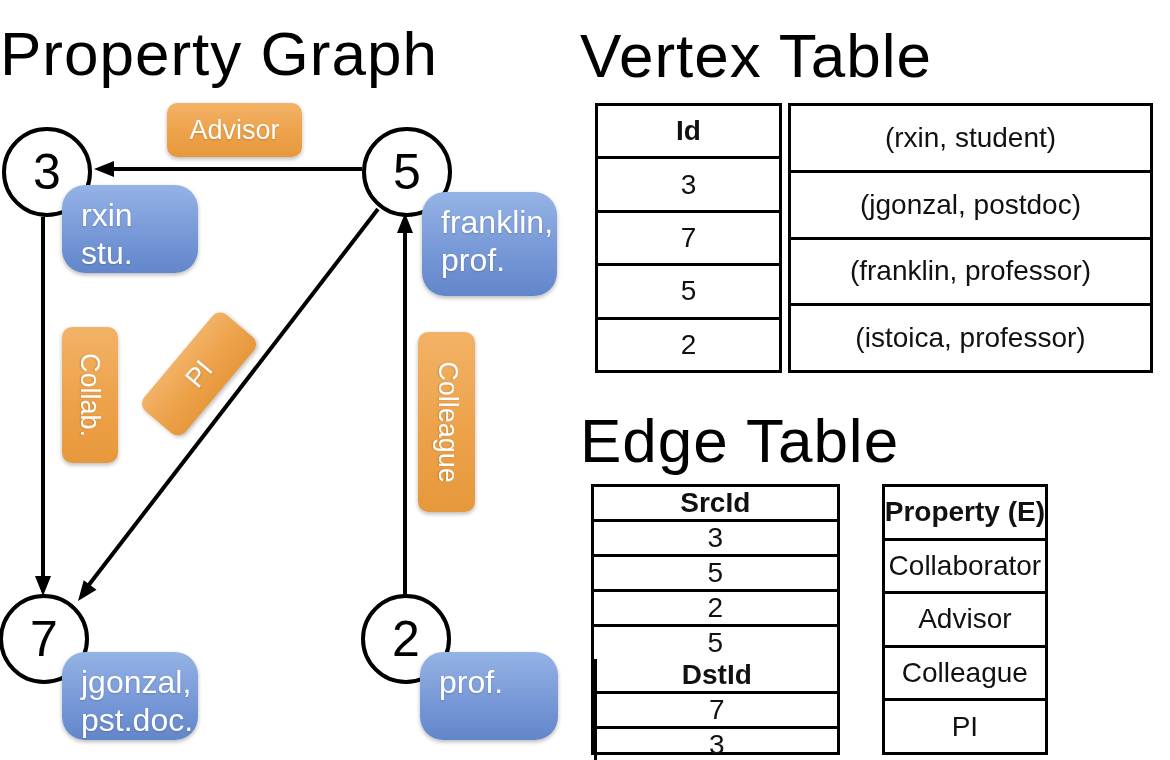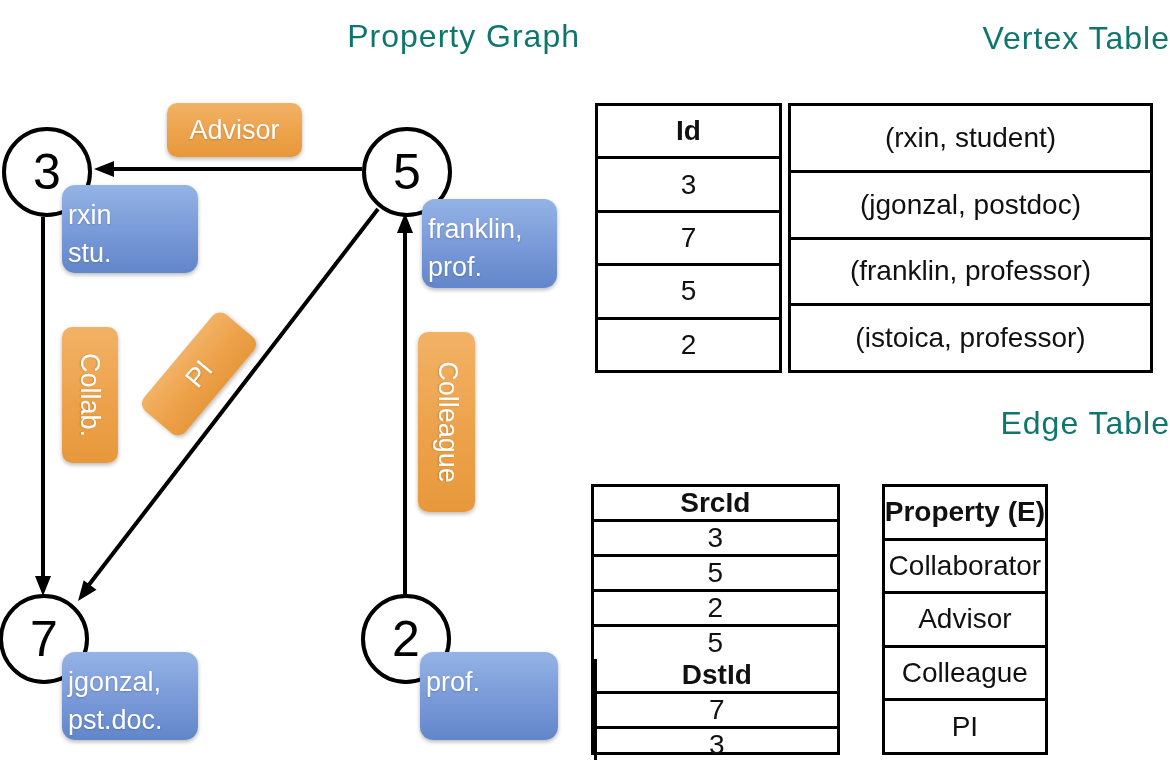--- a/index.html
+++ b/index.html
@@ -2,42 +2,42 @@
 <html><head>
 <meta charset="utf-8">
 <style>
   html,body{margin:0;padding:0;background:#ffffff;}
   .stage{position:relative;width:1170px;height:760px;background:#fff;overflow:hidden;
          font-family:"Liberation Sans", sans-serif;color:#111;}
   .panel{position:absolute;top:0;height:760px;}
   .graph-panel{left:0;width:580px;}
   .right-panel{left:580px;width:590px;}
 
-  .big-title{position:absolute;left:0;width:100%;text-align:right;
-             font-size:32px;letter-spacing:1px;color:#0f766e;white-space:nowrap;}
+  .big-title{position:absolute;left:0;width:100%;text-align:left;
+             font-size:62px;letter-spacing:1px;color:#000000;white-space:nowrap;}
 
   svg.edges{position:absolute;left:0;top:0;z-index:1;}
 
   .node-num{position:absolute;width:90px;height:90px;z-index:2;
             display:flex;align-items:center;justify-content:center;
             font-size:50px;color:#000;}
 
   .elabel{position:absolute;z-index:3;border-radius:10px;
           background:linear-gradient(180deg,#f2b266 0%,#eda24a 55%,#e7983c 100%);
           box-shadow:0 2px 4px rgba(0,0,0,0.28);
           display:flex;align-items:center;justify-content:center;
           color:#fff;font-size:27px;text-shadow:0 1px 2px rgba(0,0,0,0.18);}
   .elabel .vtext{position:absolute;left:50%;top:50%;
                  display:flex;align-items:center;justify-content:center;white-space:nowrap;}
 
-  .vprop{position:absolute;z-index:4;border-radius:13px;
+  .vprop{position:absolute;z-index:4;border-radius:23px;
          background:linear-gradient(180deg,#94b3e5 0%,#7b9bd9 50%,#6286ca 100%);
          box-shadow:0 2px 4px rgba(0,0,0,0.28);
-         color:#fff;font-size:27px;line-height:38px;
-         padding:11px 0 0 6px;box-sizing:border-box;
+         color:#fff;font-size:32px;line-height:38px;
+         padding:11px 0 0 19px;box-sizing:border-box;
          text-shadow:0 1px 2px rgba(0,0,0,0.18);}
 
   
   .tbl{position:absolute;display:flex;}
   .tbl .colbox{border:3px solid #000;background:#fff;display:flex;flex-direction:column;
                box-sizing:border-box;}
   .tbl .col{display:flex;flex-direction:column;flex:1;}
   .tbl .cell{flex:1;display:flex;align-items:center;justify-content:center;
              font-size:28px;border-top:3px solid #000;white-space:nowrap;}
   .tbl .cell:first-child{border-top:none;}
@@ -90,21 +90,21 @@
     <div class="elabel" style="left:136px;top:347px;width:126px;height:54px;transform:rotate(-50deg);">PI</div>
 
     <div class="elabel" style="left:418px;top:332px;width:57px;height:180px;">
       <div class="vtext" style="width:180px;height:57px;transform:translate(-50%,-50%) rotate(90deg);">Colleague</div>
     </div>
 
     <div class="vprop" style="left:62px;top:185px;width:136px;height:88px;">
       <div>rxin</div>
       <div>stu.</div>
     </div>
-    <div class="vprop" style="left:422px;top:199px;width:135px;height:89px;">
+    <div class="vprop" style="left:422px;top:192px;width:135px;height:104px;">
       <div>franklin,</div>
       <div>prof.</div>
     </div>
     <div class="vprop" style="left:62px;top:652px;width:136px;height:88px;">
       <div>jgonzal,</div>
       <div>pst.doc.</div>
     </div>
     <div class="vprop" style="left:420px;top:652px;width:138px;height:88px;">
       <div>prof.</div>
     </div>

